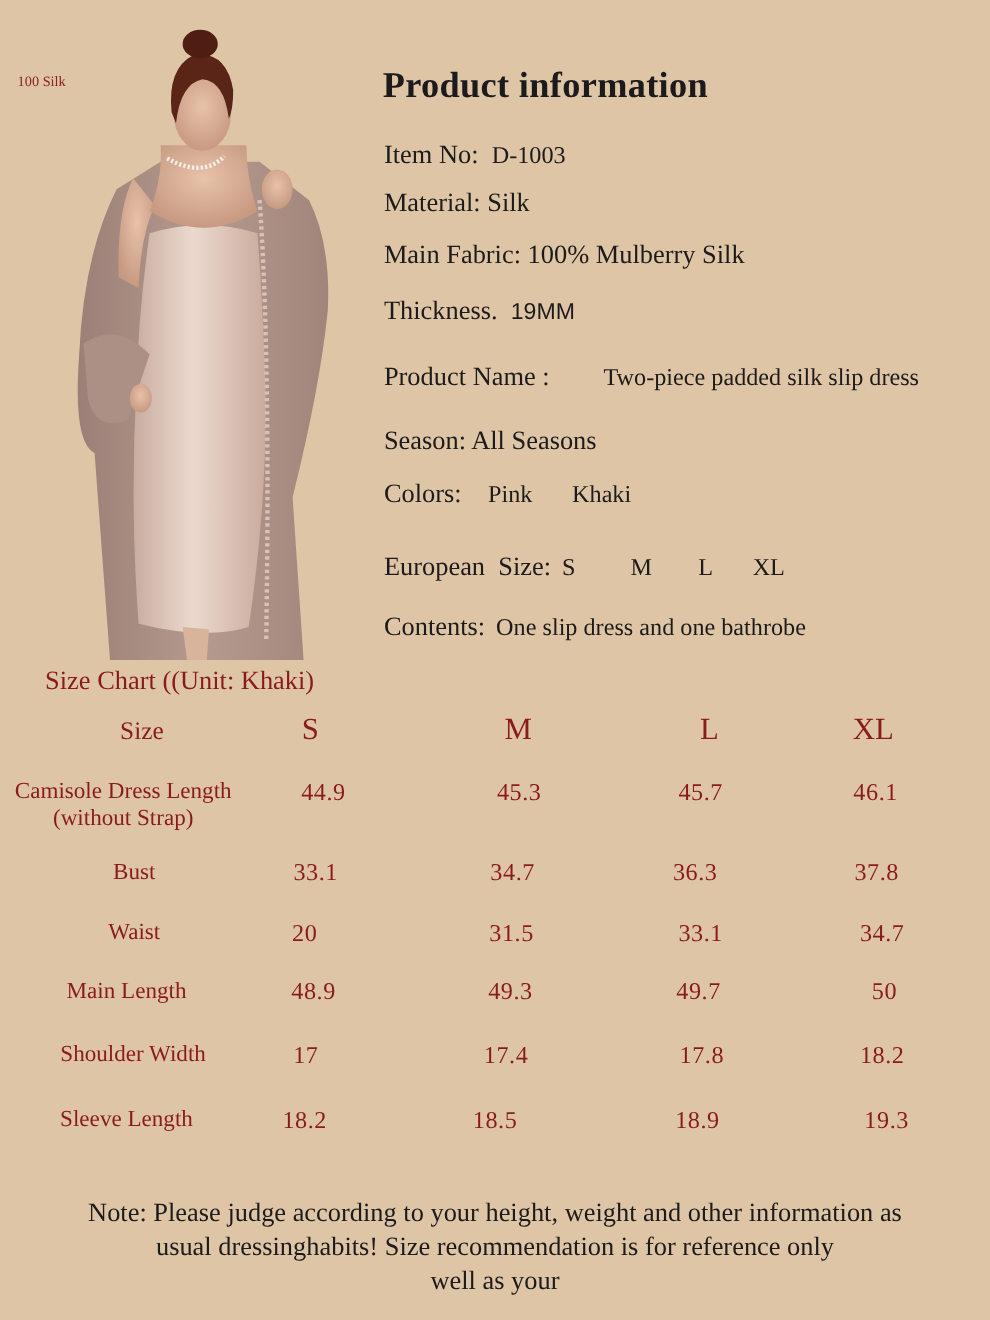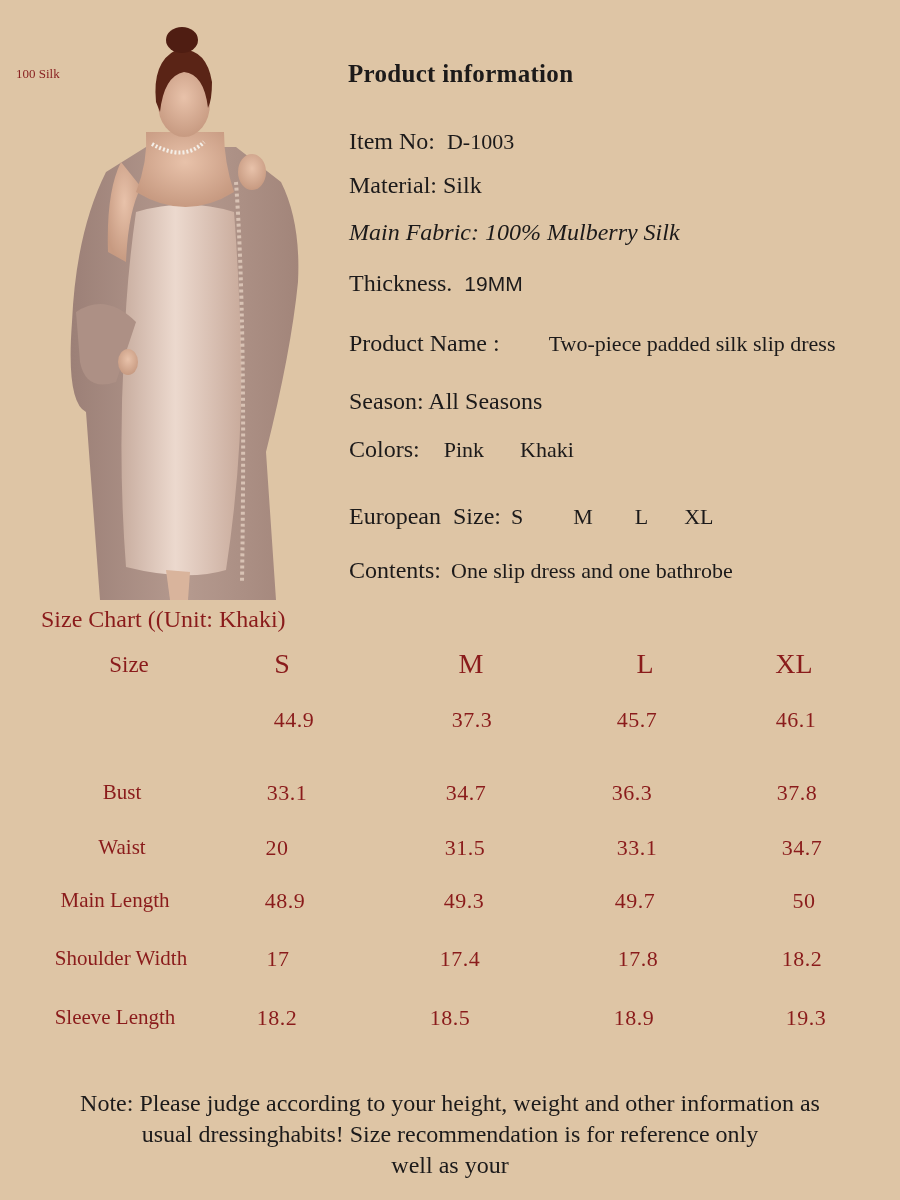--- a/index.html
+++ b/index.html
@@ -7,21 +7,21 @@
     width:900px; height:1200px; background:#dec5a5; position:relative; overflow:hidden;
     font-family:"DejaVu Serif", "Liberation Serif", serif; color:#1c1a1a;
   }
   .abs { position:absolute; }
   .badge { left:16px; top:66px; font-size:13px; color:#8a2222; font-family:"Liberation Serif", serif; }
 
   
   .figure { left:66px; top:22px; width:240px; height:578px; }
 
   
-  .info-title { left:348px; top:60px; font-size:25px; font-weight:bold; font-family:"Liberation Serif", serif; letter-spacing:0.3px;text-align:center; }
+  .info-title { left:348px; top:60px; font-size:33px; font-weight:bold; font-family:"Liberation Serif", serif; letter-spacing:0.3px;text-align:center; }
   .info-row { left:349px; font-size:24px; font-family:"Liberation Serif", serif; white-space:nowrap; }
   .info-row .lbl { }
   .info-row .val { }
   .info-row .sm { font-size:22px;margin-left:43px; }
   .info-row .sans { font-family:Liberation Sans, sans-serif; font-size:21px; }
 
   
   .chart-title { left:41px; top:606px; font-size:24px; color:#8a1b1b; font-family:"Liberation Serif", serif; }
   .chart { color:#8a1b1b; font-family:"Liberation Serif", serif; }
   .cell { position:absolute; white-space:nowrap; text-align:center; transform:translateX(-50%); }
@@ -84,21 +84,21 @@
 <div class="abs info-title">Product information</div>
 
 <div class="abs info-row" style="top:128px;">
   <span class="lbl">Item No:</span>
   <span class="val sm" style="margin-left:6px;">D-1003</span>
 </div>
 <div class="abs info-row" style="top:172px;">
   <span class="lbl">Material:</span>
   <span class="val">Silk</span>
 </div>
-<div class="abs info-row" style="top:219px;font-style:italic;">
+<div class="abs info-row" style="top:219px;">
   <span class="lbl">Main Fabric:</span>
   <span class="val">100% Mulberry Silk</span>
 </div>
 <div class="abs info-row" style="top:270px;">
   <span class="lbl">Thickness.</span>
   <span class="val sans" style="margin-left:6px;">19MM</span>
 </div>
 <div class="abs info-row" style="top:330px;">
   <span class="lbl">Product Name :</span>
   <span class="val sm">Two-piece padded silk slip dress</span>
@@ -127,22 +127,26 @@
 <div class="abs chart-title">Size Chart ((Unit: Khaki)</div>
 
 <div class="abs chart" style="left:0;top:0;width:900px;height:1080px;">
 
   <div class="cell hdr" style="left:129px;top:652px;">Size</div>
   <div class="cell hdr-size" style="left:282px;top:648px;">S</div>
   <div class="cell hdr-size" style="left:471px;top:648px;">M</div>
   <div class="cell hdr-size" style="left:645px;top:648px;">L</div>
   <div class="cell hdr-size" style="left:794px;top:648px;">XL</div>
 
+  <div class="cell rowlabel" style="left:112px;top:706px;">
+    <div>Camisole Dress Length</div>
+    <div>(without Strap)</div>
+  </div>
   <div class="cell num" style="left:294px;top:707px;">44.9</div>
-  <div class="cell num" style="left:472px;top:707px;">37.3</div>
+  <div class="cell num" style="left:472px;top:707px;">45.3</div>
   <div class="cell num" style="left:637px;top:707px;">45.7</div>
   <div class="cell num" style="left:796px;top:707px;">46.1</div>
 
   <div class="cell rowlabel" style="left:122px;top:780px;">Bust</div>
   <div class="cell num" style="left:287px;top:780px;">33.1</div>
   <div class="cell num" style="left:466px;top:780px;">34.7</div>
   <div class="cell num" style="left:632px;top:780px;">36.3</div>
   <div class="cell num" style="left:797px;top:780px;">37.8</div>
 
   <div class="cell rowlabel" style="left:122px;top:835px;">Waist</div>

